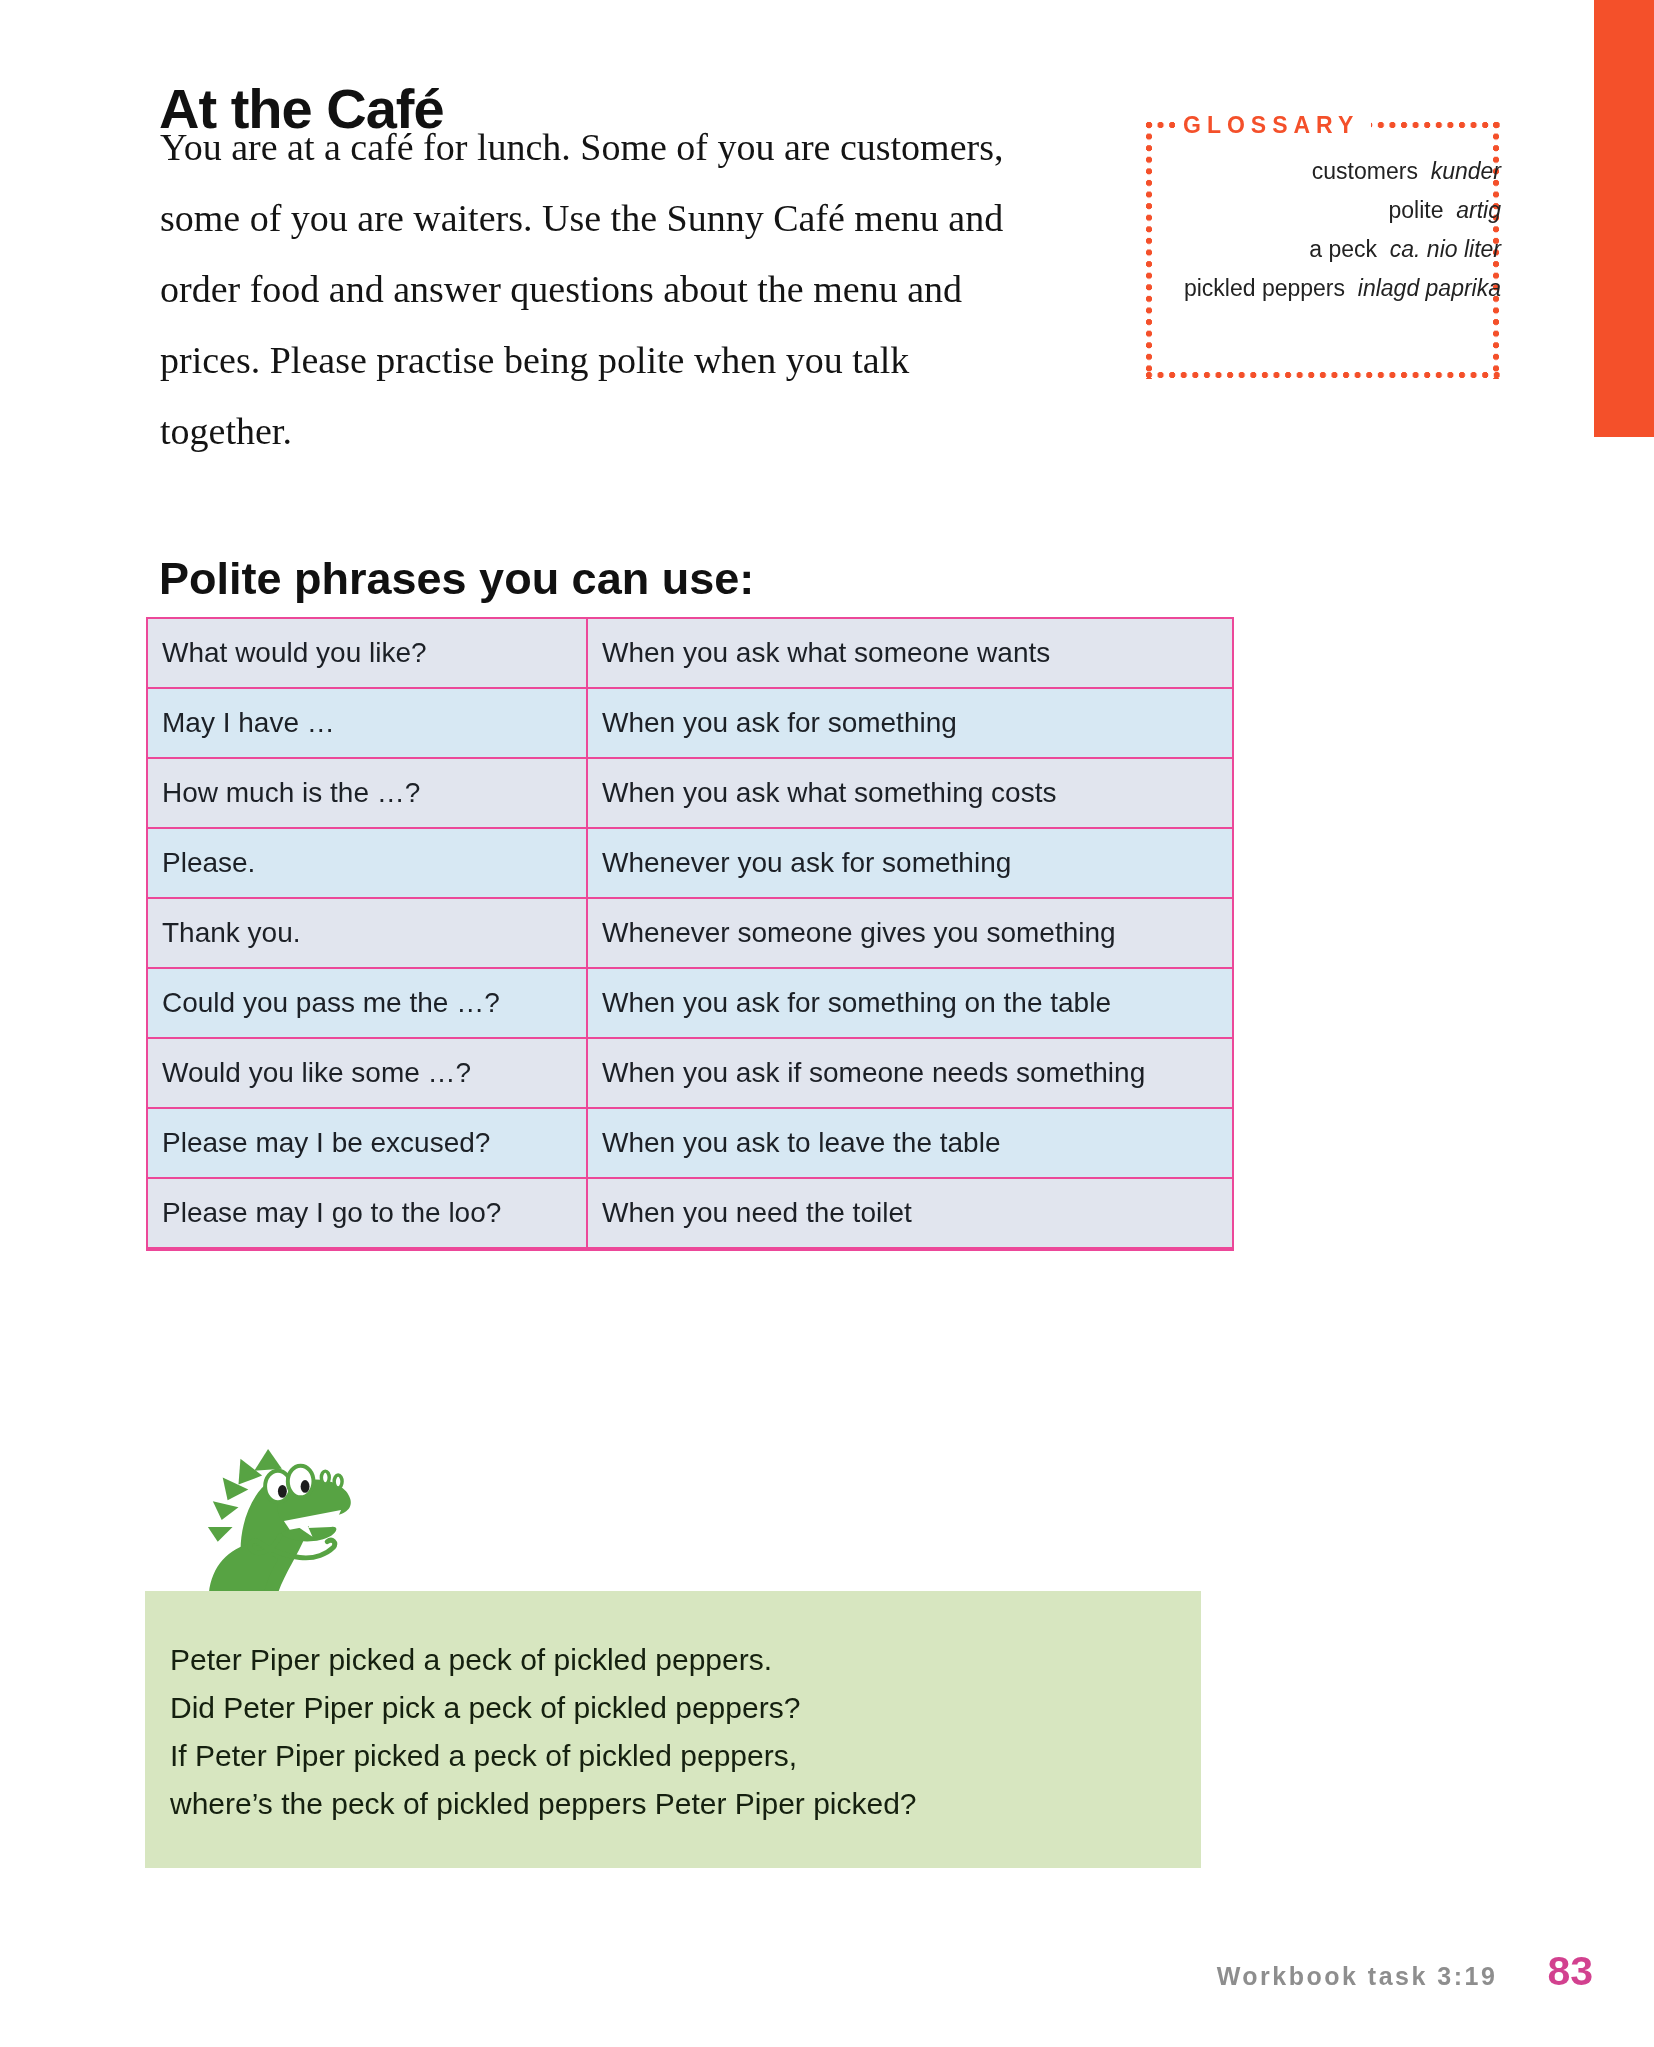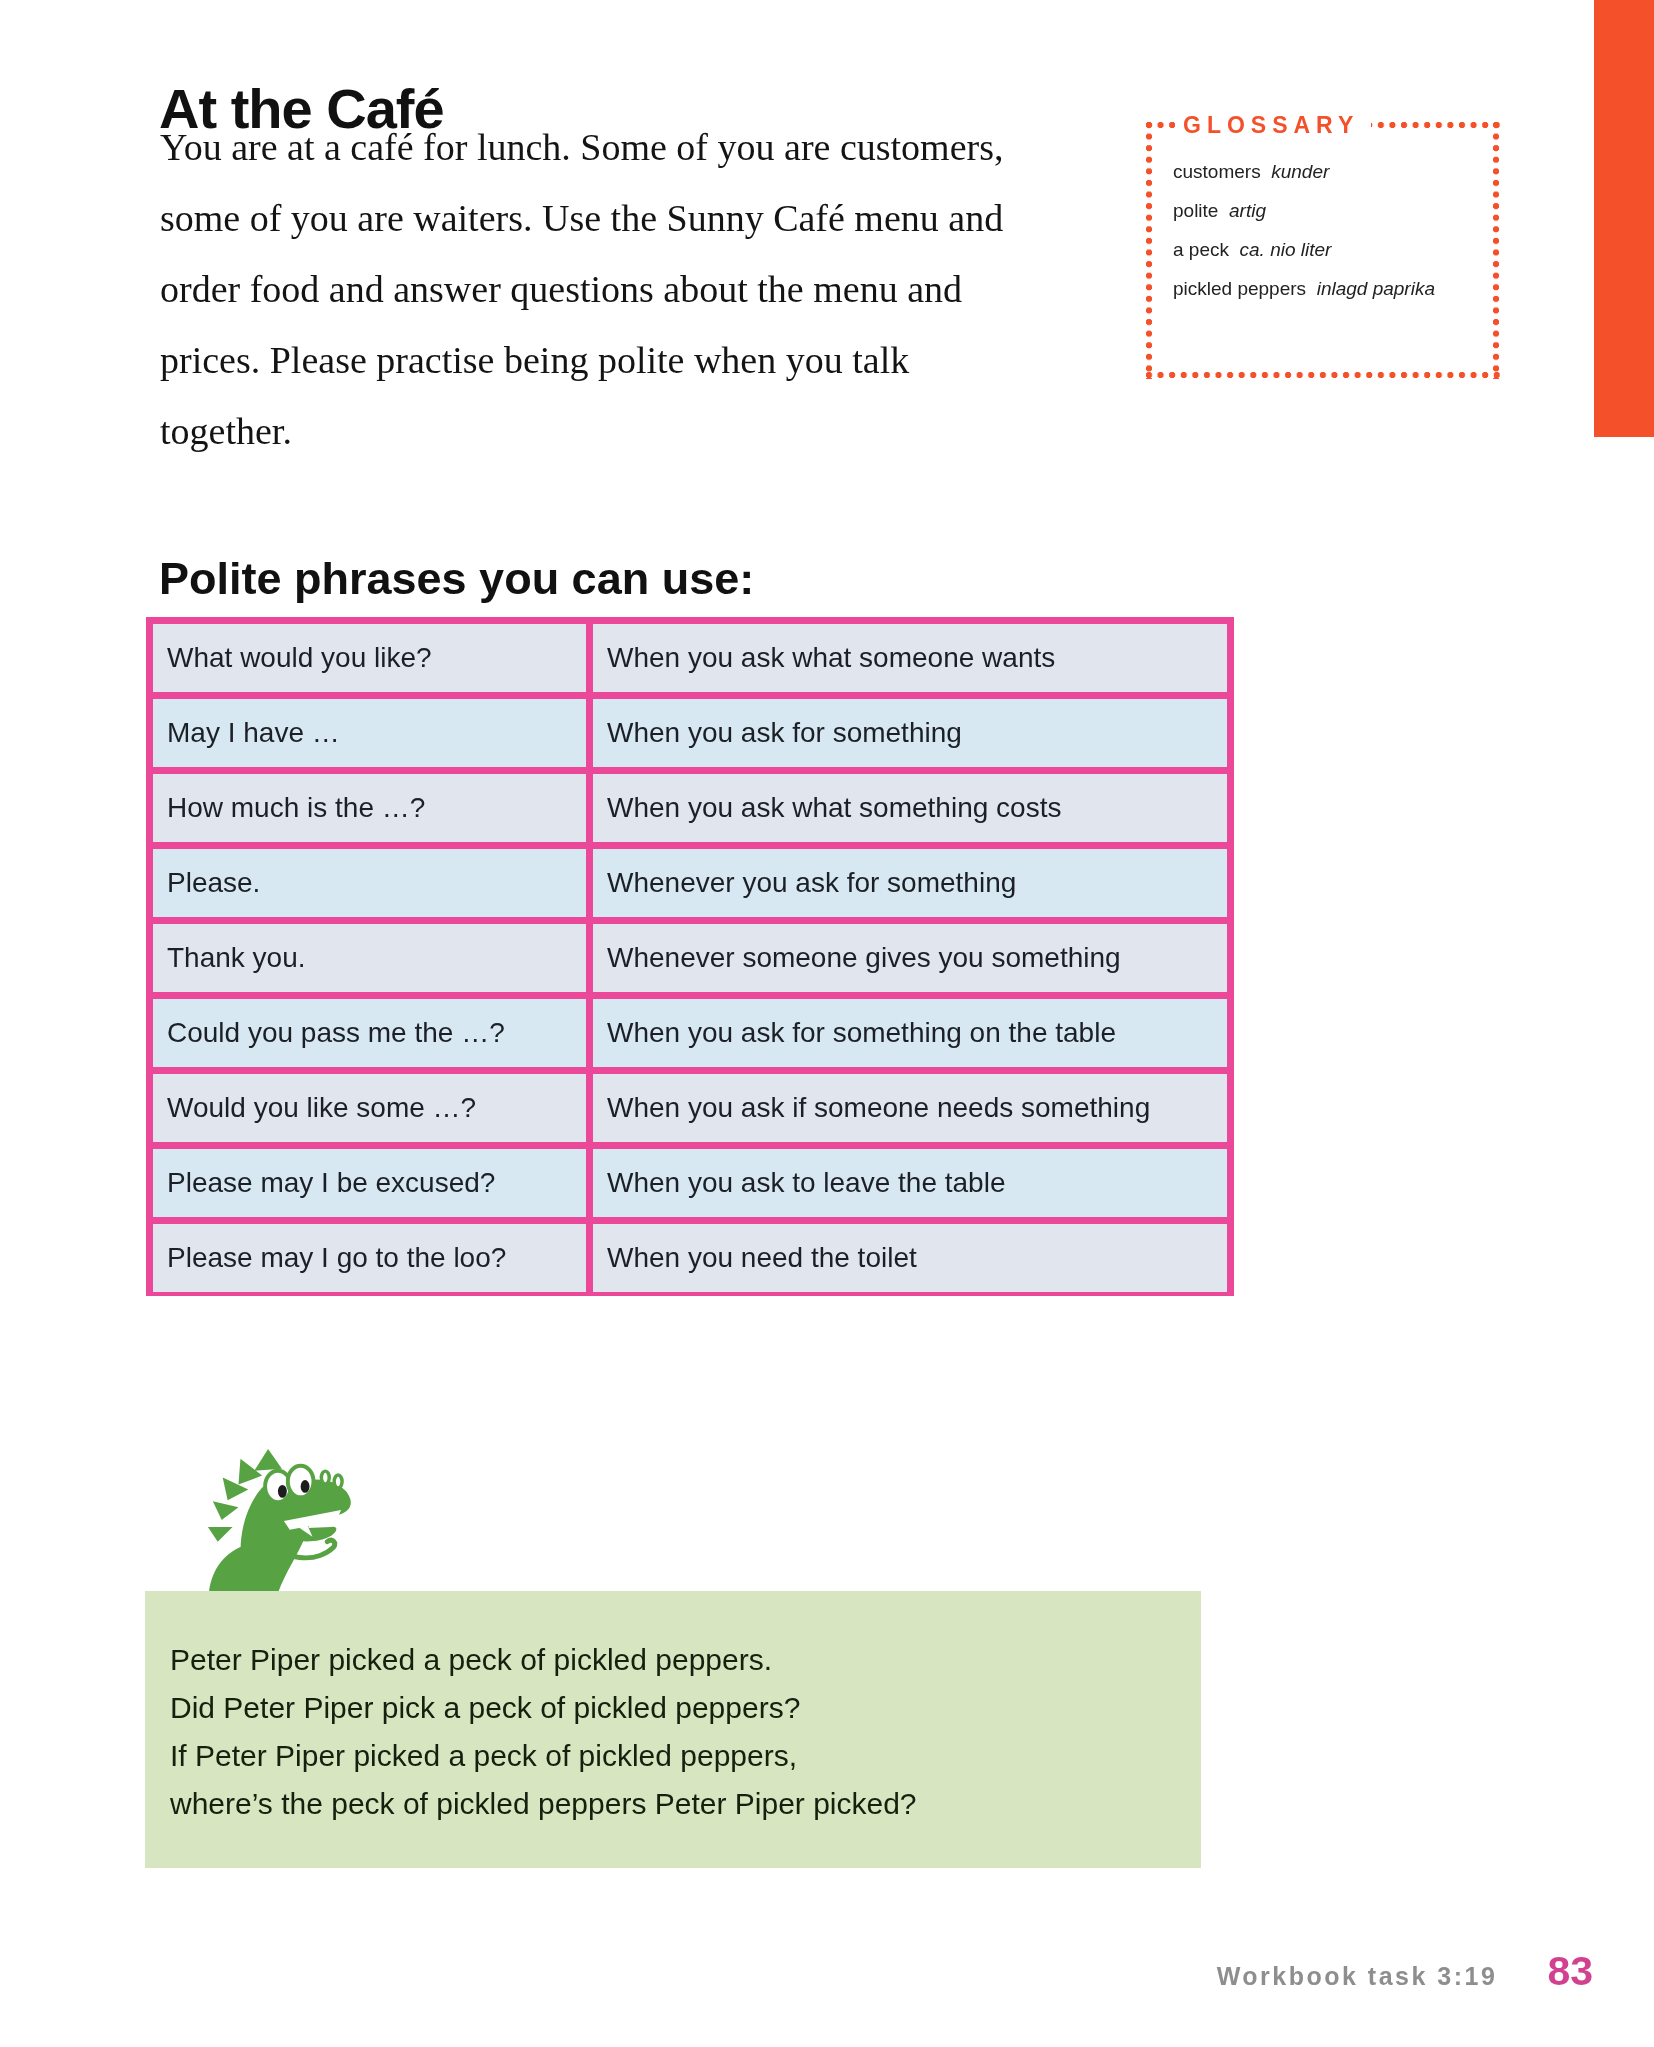--- a/index.html
+++ b/index.html
@@ -42,37 +42,37 @@
     background-size:8px 11.6px;background-repeat:repeat-y;}
   .gdots.t{top:0}.gdots.b{bottom:0}.gdots.l{left:0}.gdots.r{right:0}
   .gtitle{
     position:absolute;top:-9px;left:30px;
     background:#ffffff;padding:0 12px 0 8px;
     color:#f4502a;font-size:23px;font-weight:bold;letter-spacing:6px;
     line-height:26px;white-space:nowrap;
   }
   .gentries{position:absolute;left:28px;top:31px;right:14px;}
   .gentry{
-    width:302px;font-size:19px;line-height:39px;color:#222;
-    padding-left:26px;text-indent:-26px;
+    width:302px;font-size:23px;line-height:39px;color:#222;
+    padding-left:26px;text-indent:-26px;text-align:right;
   }
   .gentry .sv{font-style:italic;}
   
   .section-heading{
     position:absolute;left:159px;top:516px;
     font-size:45px;font-weight:bold;color:#111;
   }
   
   table.phrases{
     position:absolute;left:146px;top:617px;width:1088px;
     border-collapse:collapse;table-layout:fixed;
   }
   table.phrases td{
     height:68px;vertical-align:middle;
-    border:7px solid #ec4899;
+    border:2px solid #ec4899;
     font-size:28px;color:#1c2026;
     padding:0 10px 0 14px;
   }
   table.phrases tr:last-child td{border-bottom-width:4px;}
   table.phrases col.c1{width:440px;}
   table.phrases tr.odd td{background:#e1e5ee;}
   table.phrases tr.even td{background:#d7e8f3;margin-left:44px;}
   
   .mascot{position:absolute;left:193px;top:1445px;width:162px;height:148px;}
   

